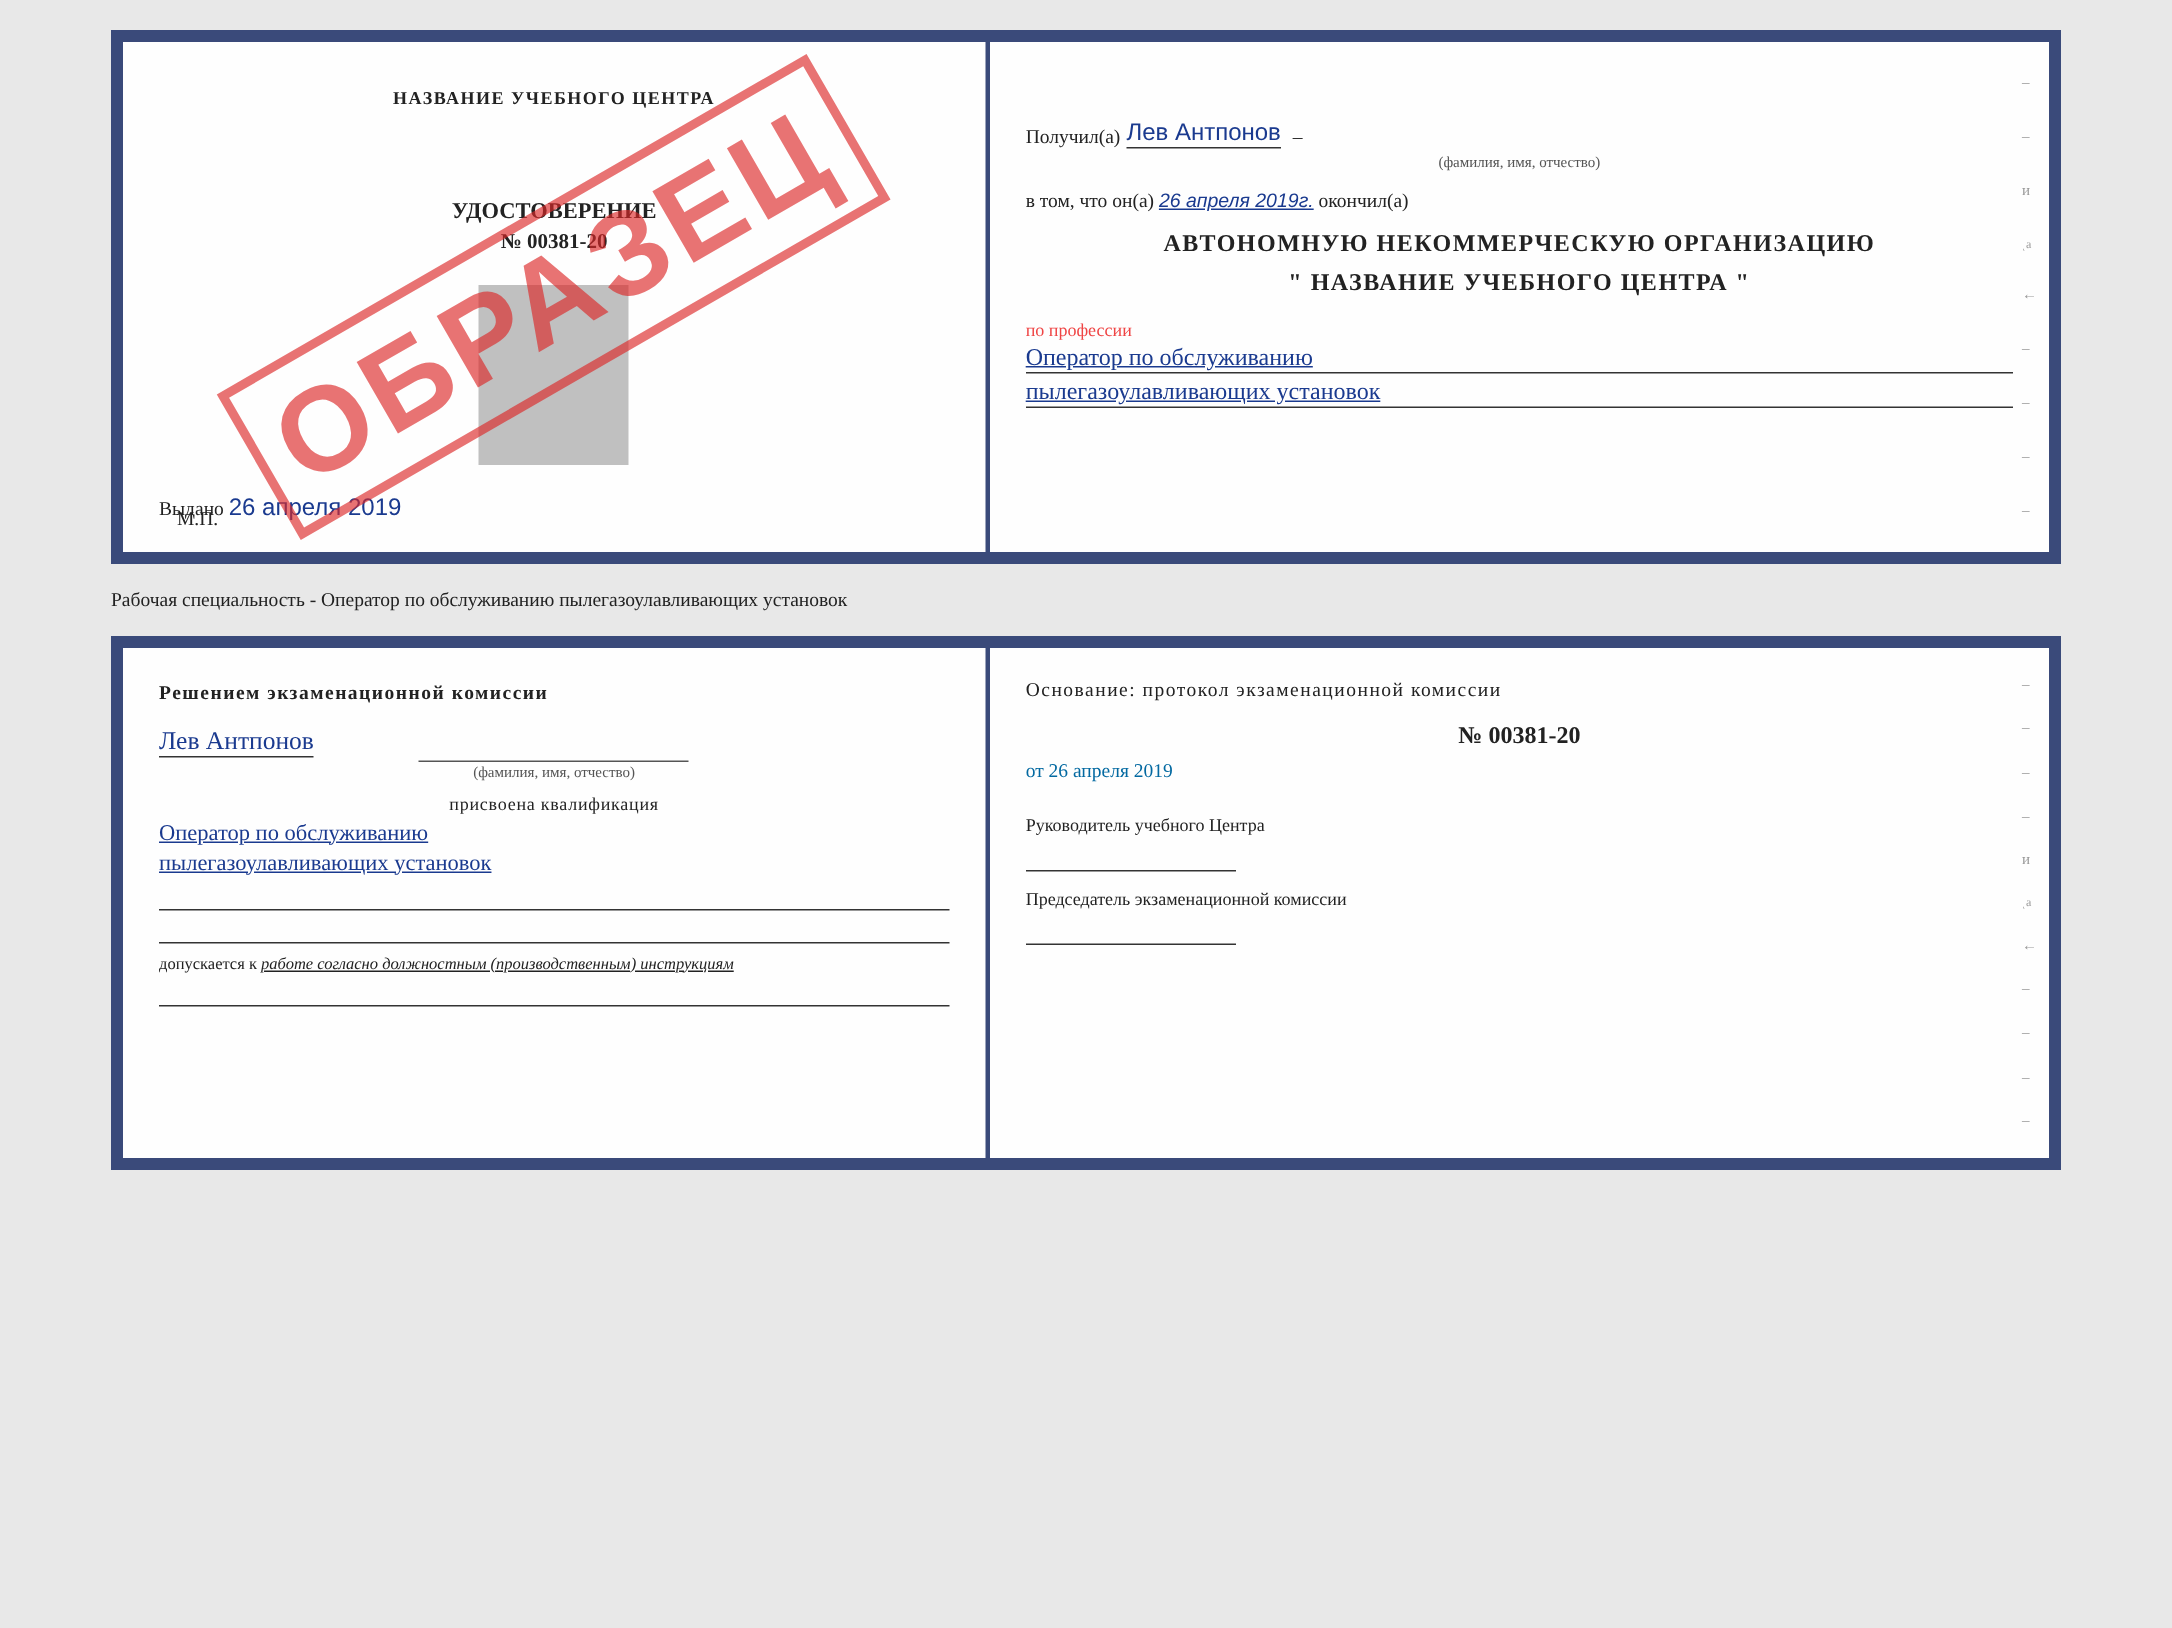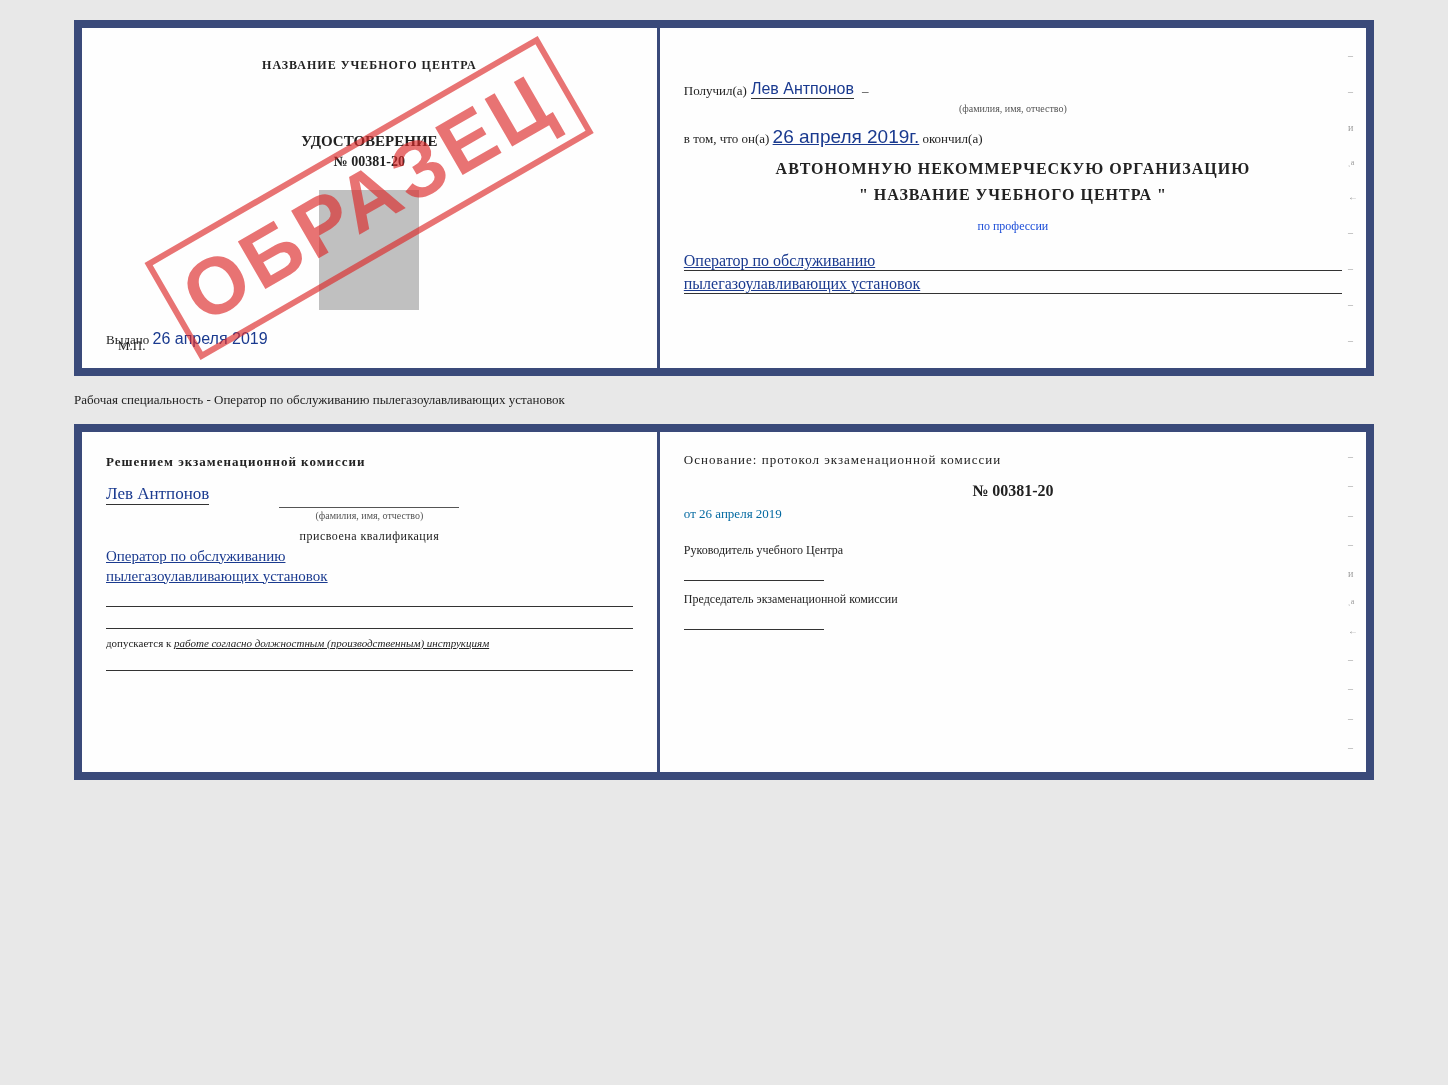--- a/index.html
+++ b/index.html
@@ -164,24 +164,23 @@
       font-weight: bold;
       text-align: center;
       letter-spacing: 1px;
       line-height: 1.6;
       margin: 8px 0;
       color: #222;
     }
 
     .profession-label {
       font-size: 12px;
-      color: #1d4ed8;
+      color: #ef4444;
       margin-top: 12px;
-      margin-bottom: 18px;
-      text-align: center;
+      margin-bottom: 2px;
     }
 
     .profession-value {
       font-family: 'Comic Sans MS', cursive;
       color: #1a3a8f;
       font-size: 16px;
       border-bottom: 1px solid #333;
       display: block;
       margin-bottom: 4px;
       text-decoration: underline;
@@ -364,21 +363,21 @@
 
     <div class="received-line">
       <span>Получил(а)</span>
       <span class="handwritten underline-field">Лев Антпонов</span>
       <span style="margin-left:4px;">–</span>
     </div>
     <span class="subtitle-small">(фамилия, имя, отчество)</span>
 
     <div class="completed-line">
       <span>в том, что он(а)</span>
-      <span class="handwritten" style="font-size:19px; text-decoration:underline;">26 апреля 2019г.</span>
+      <span class="handwritten" style="font-size:13px; font-style:italic; text-decoration:underline;">26 апреля 2019г.</span>
       <span>окончил(а)</span>
     </div>
 
     <div class="org-block">
       <div>АВТОНОМНУЮ НЕКОММЕРЧЕСКУЮ ОРГАНИЗАЦИЮ</div>
       <div>"   НАЗВАНИЕ УЧЕБНОГО ЦЕНТРА   "</div>
     </div>
 
     <div class="profession-label">по профессии</div>
     <span class="profession-value">Оператор по обслуживанию</span>

